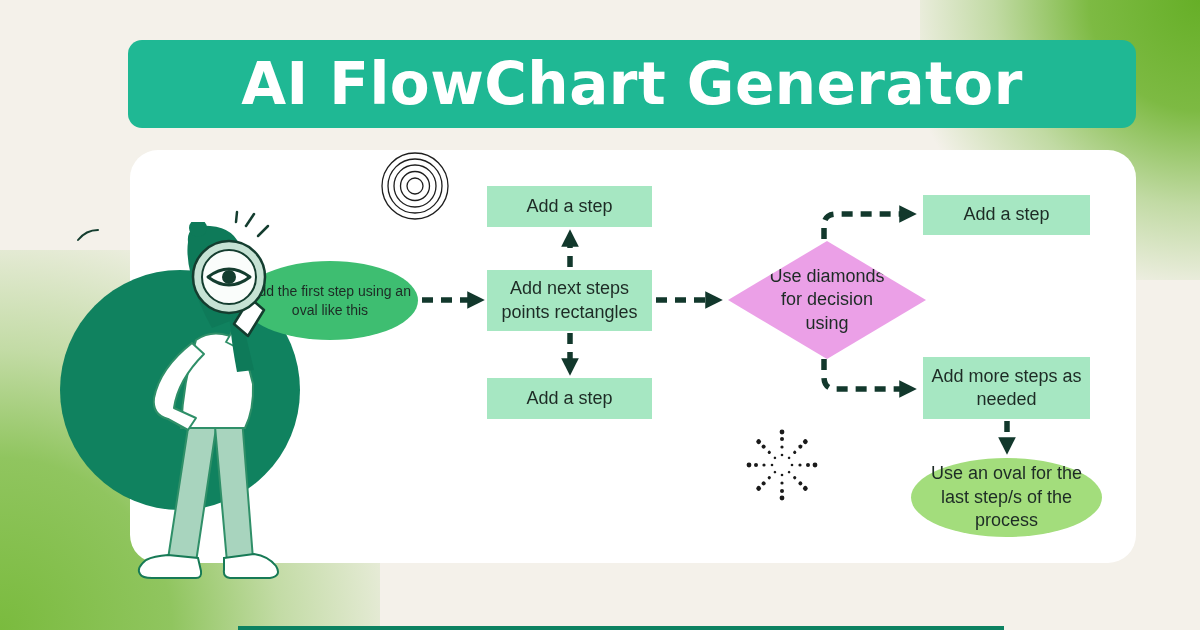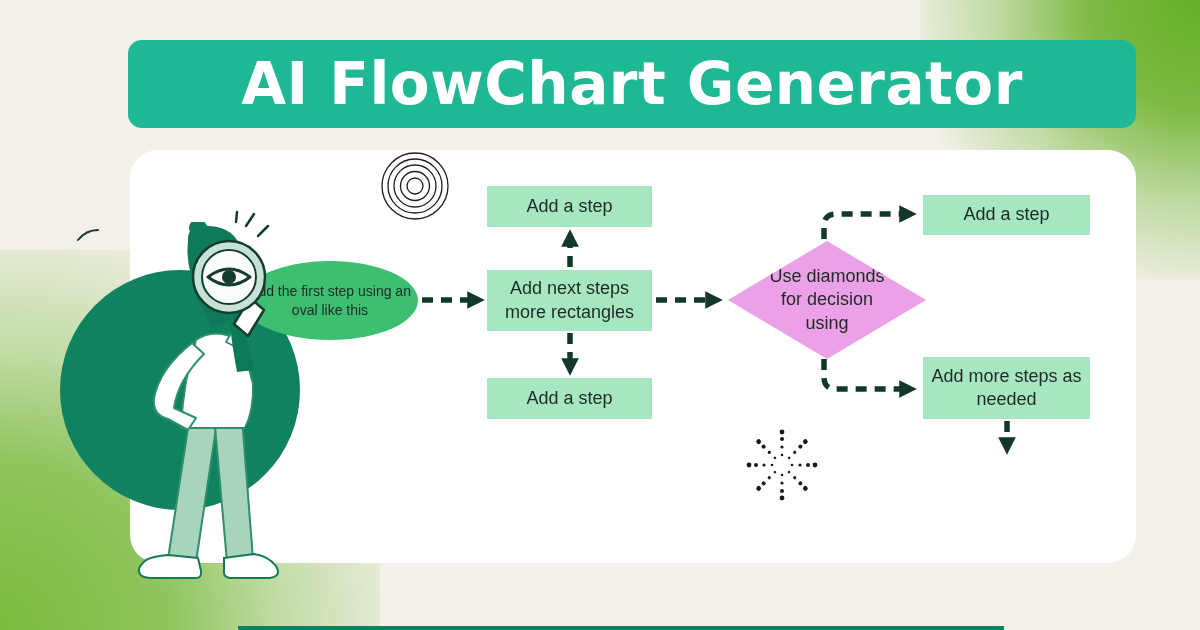--- a/index.html
+++ b/index.html
@@ -155,33 +155,36 @@
     </g>
   </svg>
 
   <div class="node oval-start">
     <span>Add the first step using an oval like this</span>
   </div>
   <div class="node rect n-top-step">
     <span>Add a step</span>
   </div>
   <div class="node rect n-next">
-    <span>Add next steps more rectangles</span>
+    <span>Add next steps points rectangles</span>
   </div>
   <div class="node rect n-bottom-step">
     <span>Add a step</span>
   </div>
   <div class="node diamond">
     <span class="dlabel">Use diamonds for decision using</span>
   </div>
   <div class="node rect n-branch-step">
     <span>Add a step</span>
   </div>
   <div class="node rect n-more">
     <span>Add more steps as needed</span>
+  </div>
+  <div class="node oval-end">
+    <span>Use an oval for the last step/s of the process</span>
   </div>
 
   <svg class="layer" style="left:150px;top:210px" width="170" height="150" viewBox="0 0 170 150">
     <path d="M100 88 L114 100 L98 126 L84 114 Z" fill="#fff" stroke="#143D2F" stroke-width="2.5" stroke-linejoin="round"></path>
     <circle cx="79" cy="67" r="27" fill="#FAFDFB"></circle>
     <path d="M58 67 Q79 51 100 67 Q79 83 58 67 Z" fill="#fff" stroke="#143D2F" stroke-width="3" stroke-linejoin="round"></path>
     <circle cx="79" cy="67" r="7" fill="#143D2F"></circle>
     <circle cx="79" cy="67" r="31.5" fill="none" stroke="#C6E2D4" stroke-width="9"></circle>
     <circle cx="79" cy="67" r="36" fill="none" stroke="#143D2F" stroke-width="2.5"></circle>
     <circle cx="79" cy="67" r="27" fill="none" stroke="#143D2F" stroke-width="2"></circle>

